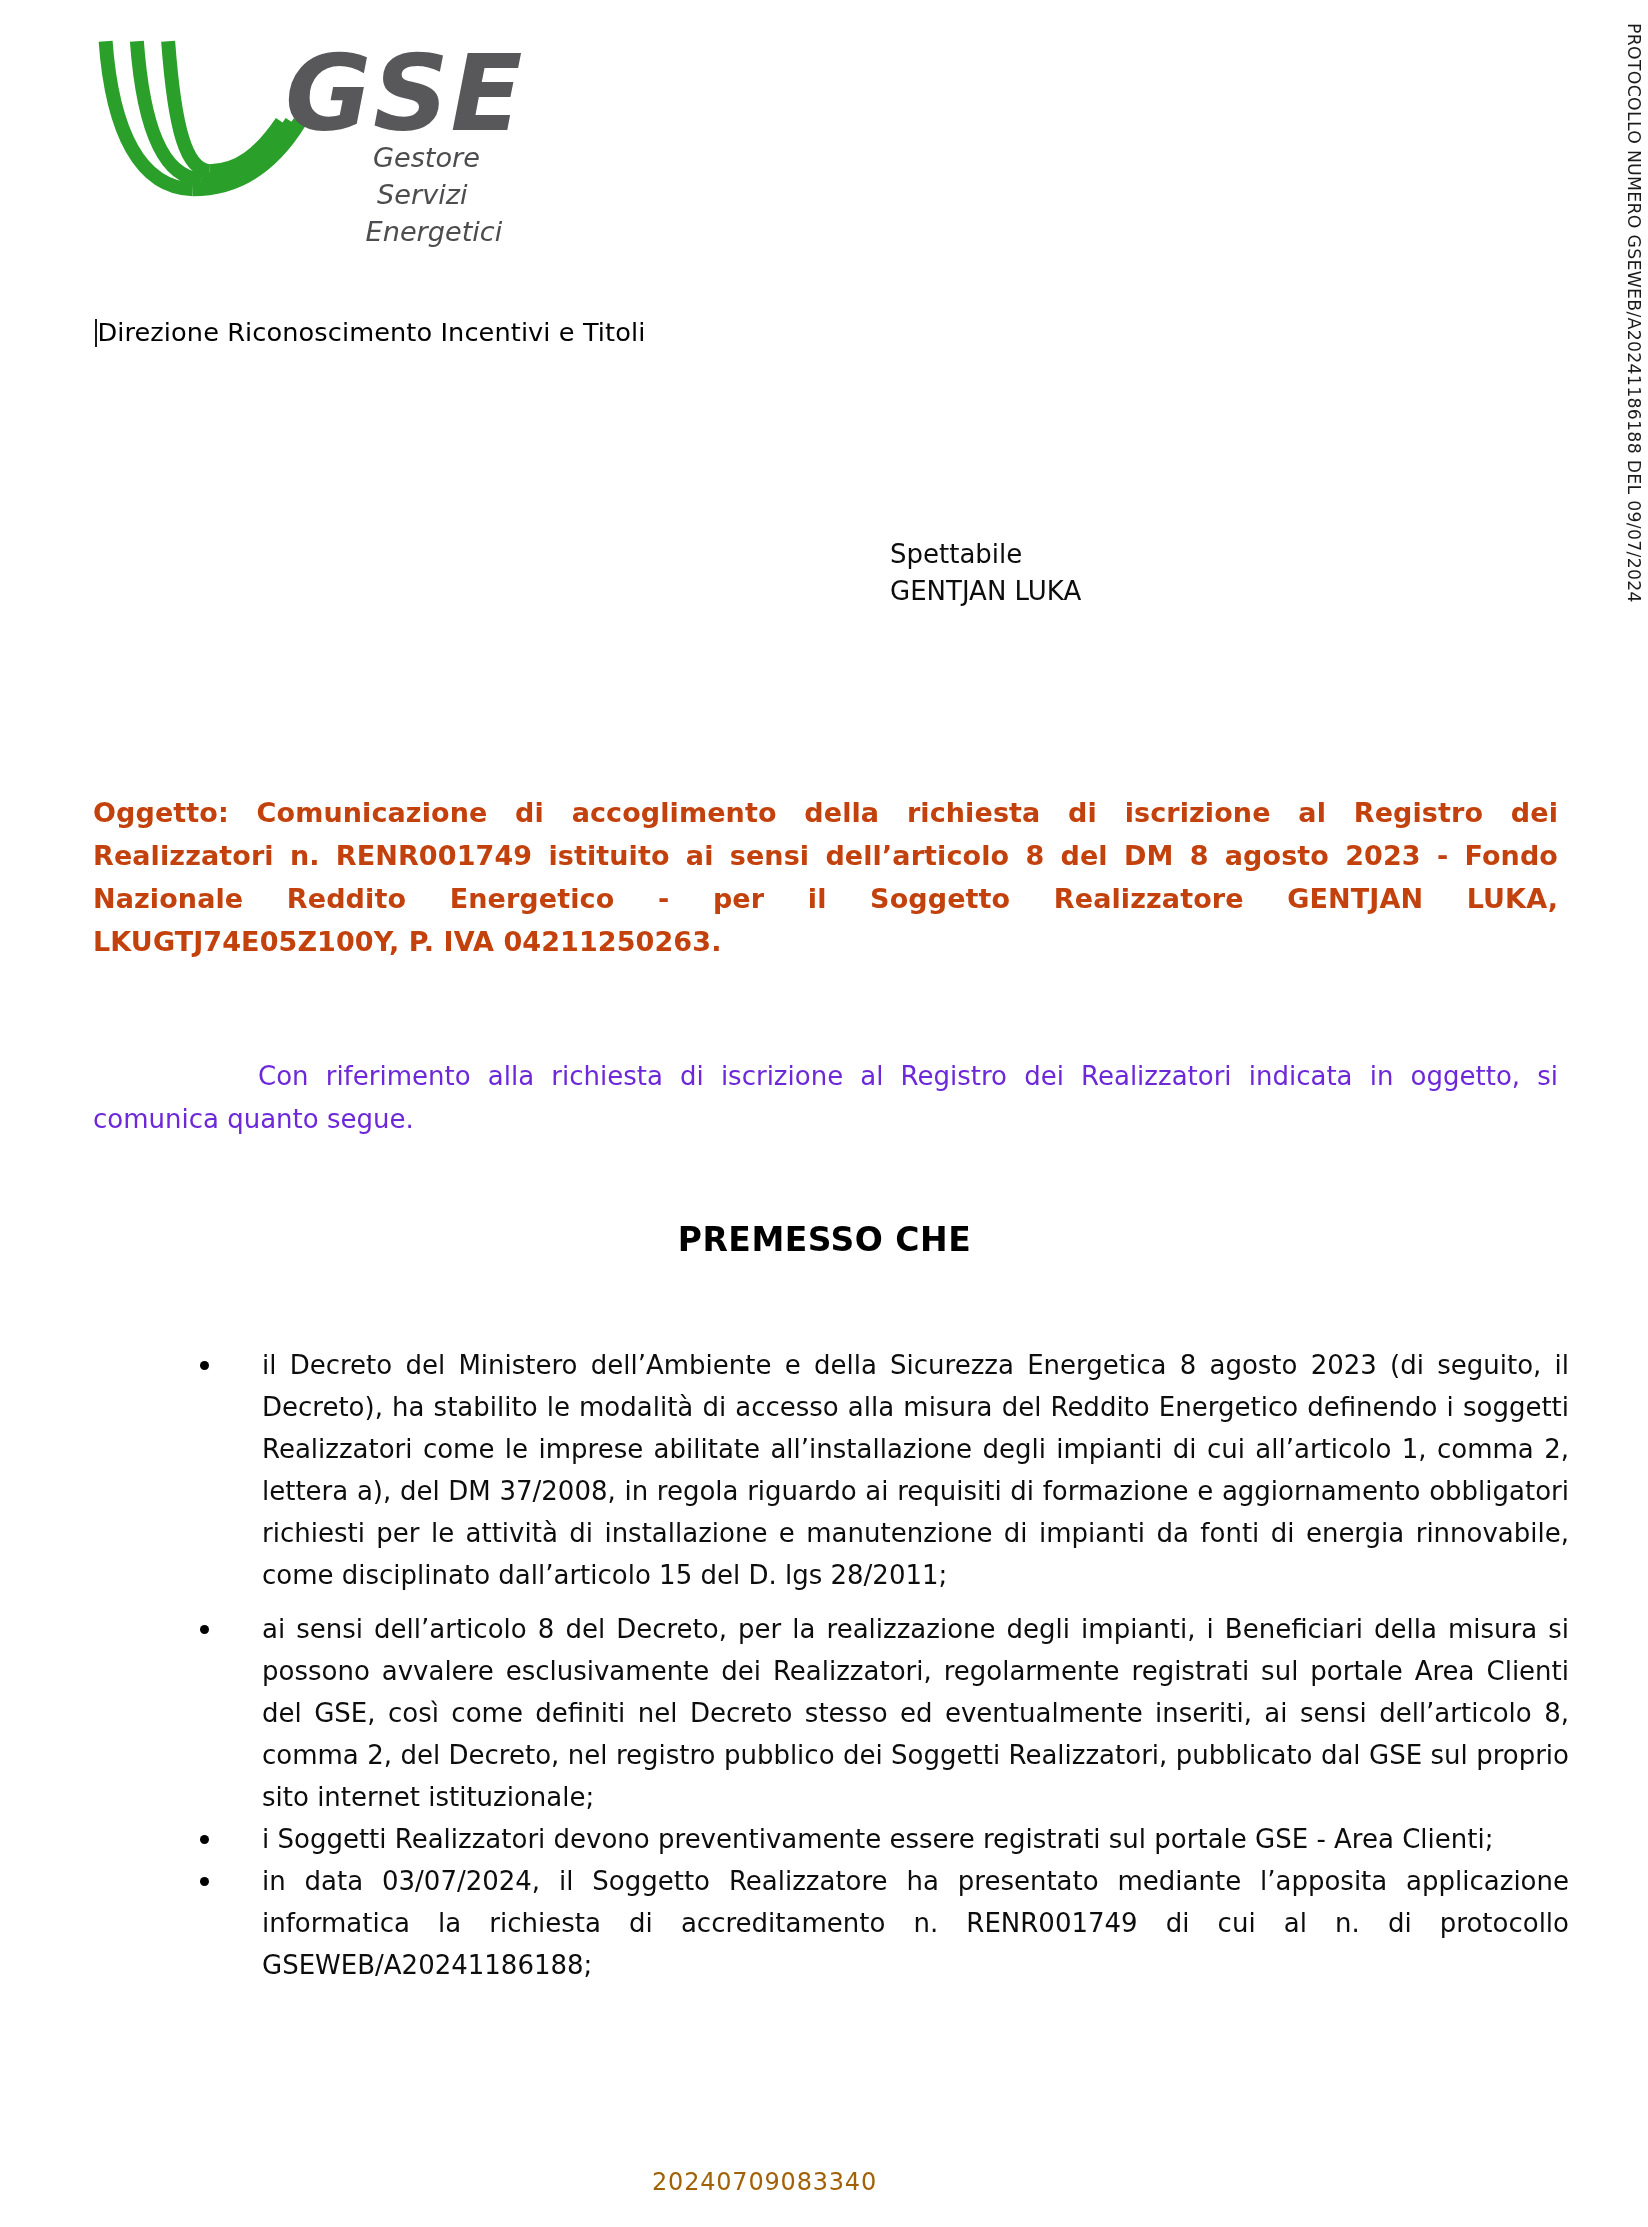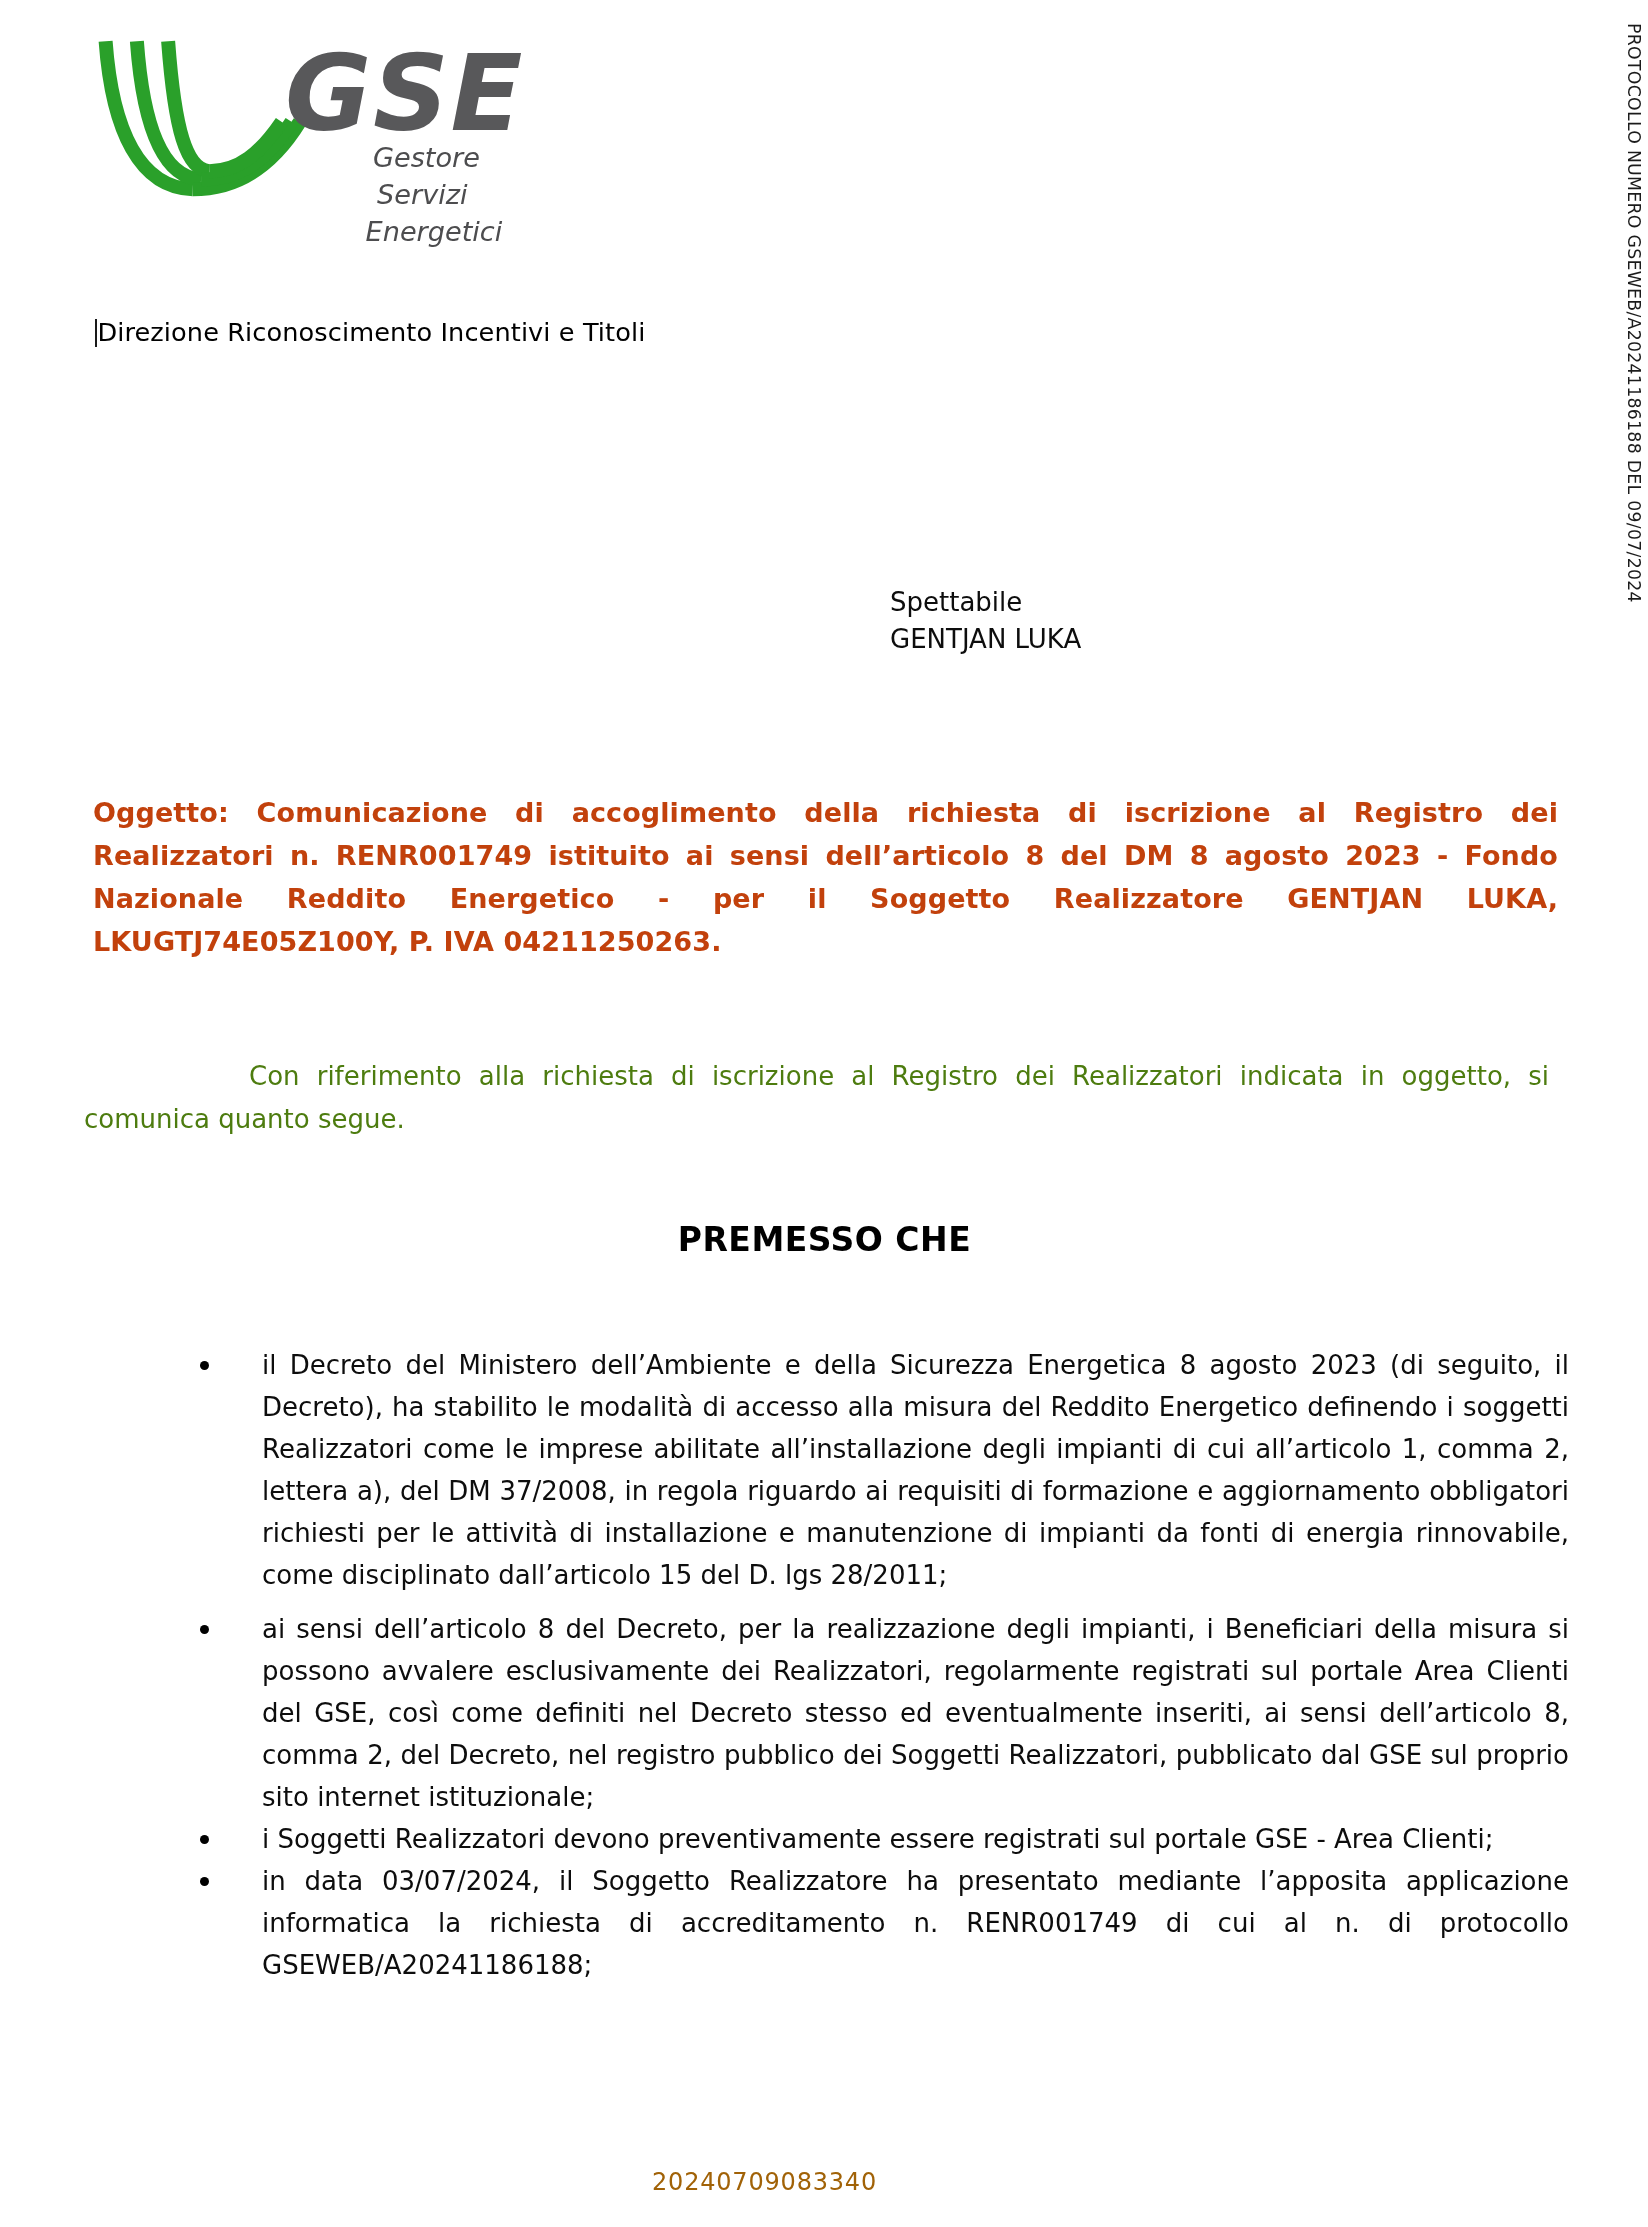--- a/index.html
+++ b/index.html
@@ -56,50 +56,49 @@
 
   
   .recipient {
     position: absolute;
     left: 890px;
     top: 536px;
     font-size: 26px;
     line-height: 37px;
     color: #0d0d0d;
     white-space: nowrap;
-    margin-top: 48px;
   }
 
   
   .subject {
     position: absolute;
     left: 93px;
     top: 791px;
     width: 1465px;
     font-size: 27px;
     font-weight: bold;
     line-height: 43px;
     text-align: justify;
     text-align-last: left;
     color: #c2410c;
     letter-spacing: 0.1px;
   }
 
   
   .intro {
     position: absolute;
-    left: 84px;
+    left: 93px;
     top: 1055px;
     width: 1465px;
     font-size: 26px;
     line-height: 43px;
     text-align: justify;
     text-align-last: left;
     text-indent: 165px;
-    color: #4d7c0f;
+    color: #6d28d9;
   }
 
   
   .section-heading {
     position: absolute;
     left: 0;
     top: 1220px;
     width: 1649px;
     text-align: center;
     font-size: 33px;

